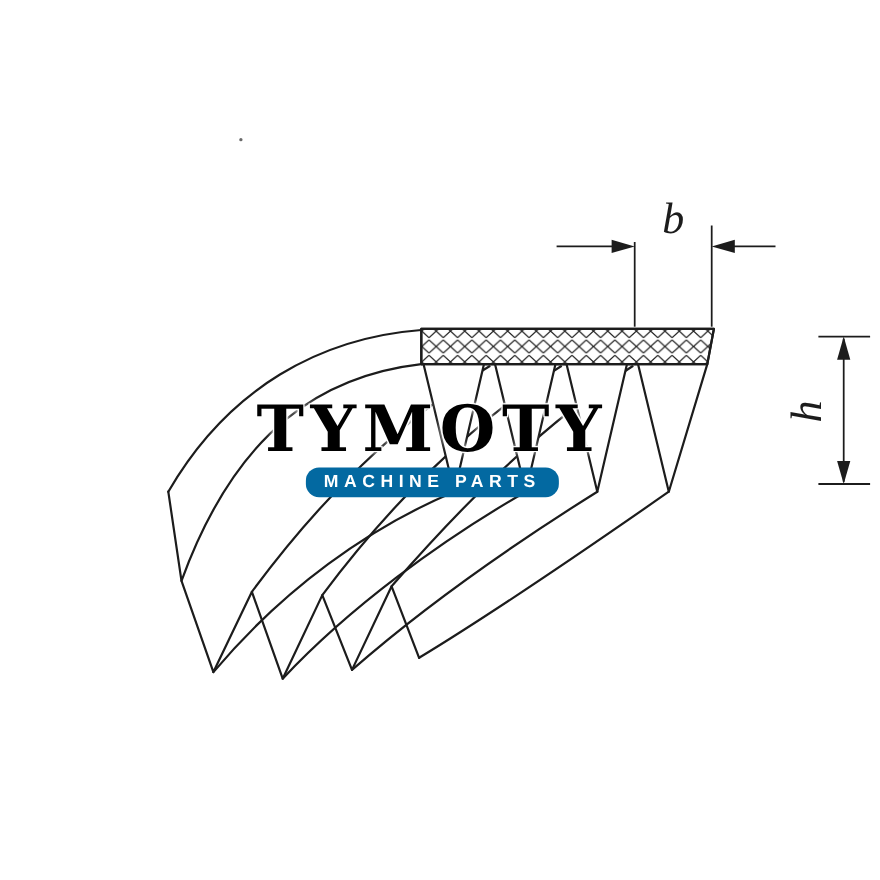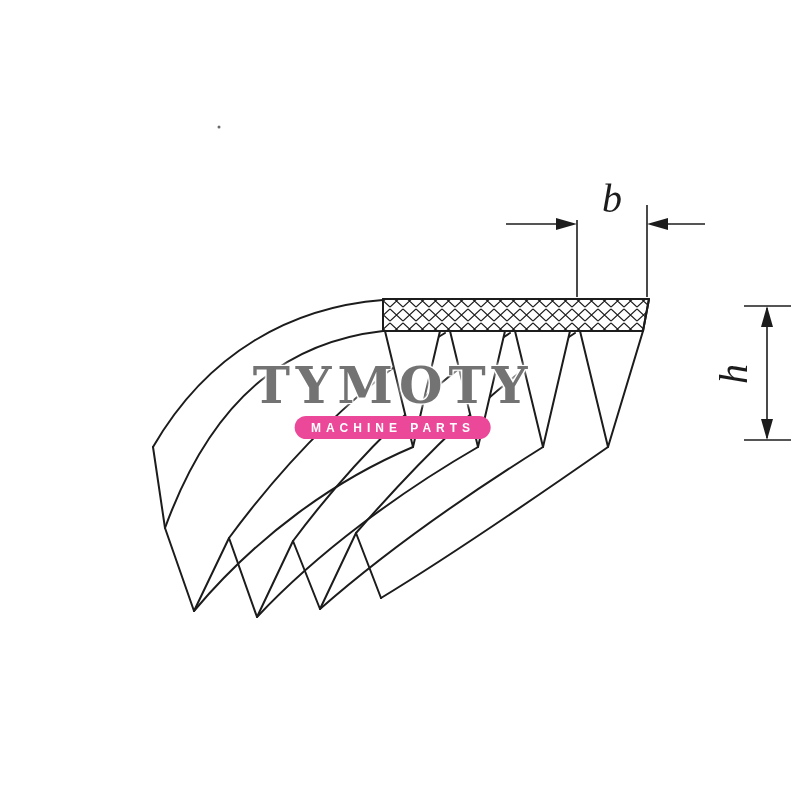--- a/index.html
+++ b/index.html
@@ -45,40 +45,40 @@
     position: absolute;
     left: 393px;
     top: 356px;
     transform: translateX(-50%);
     text-align: center;
     pointer-events: none;
   }
   .watermark .brand {
     font-family: "DejaVu Serif", serif;
     font-weight: bold;
-    font-size: 50px;
+    font-size: 58px;
     letter-spacing: 6px;
-    color: #737373;
+    color: #000000;
     white-space: nowrap;
     text-shadow:
       0 0 4px #ffffff,
       0 0 8px #ffffff,
       1px 1px 0 #ffffff,
       -1px -1px 0 #ffffff,
       1px -1px 0 #ffffff,
       -1px 1px 0 #ffffff;
   }
   .watermark .tagline {
     display: inline-block;
     margin-top: 1px;
-    background: #ec4899;
+    background: #0369a1;
     color: #ffffff;
     font-family: "Liberation Sans", sans-serif;
     font-weight: bold;
-    font-size: 12px;
+    font-size: 16px;
     letter-spacing: 5px;
     padding: 5px 16px 4px 16px;
     border-radius: 12px;
     white-space: nowrap;
   }
 </style>
 </head>
 <body>
 
 <div class="canvas">

